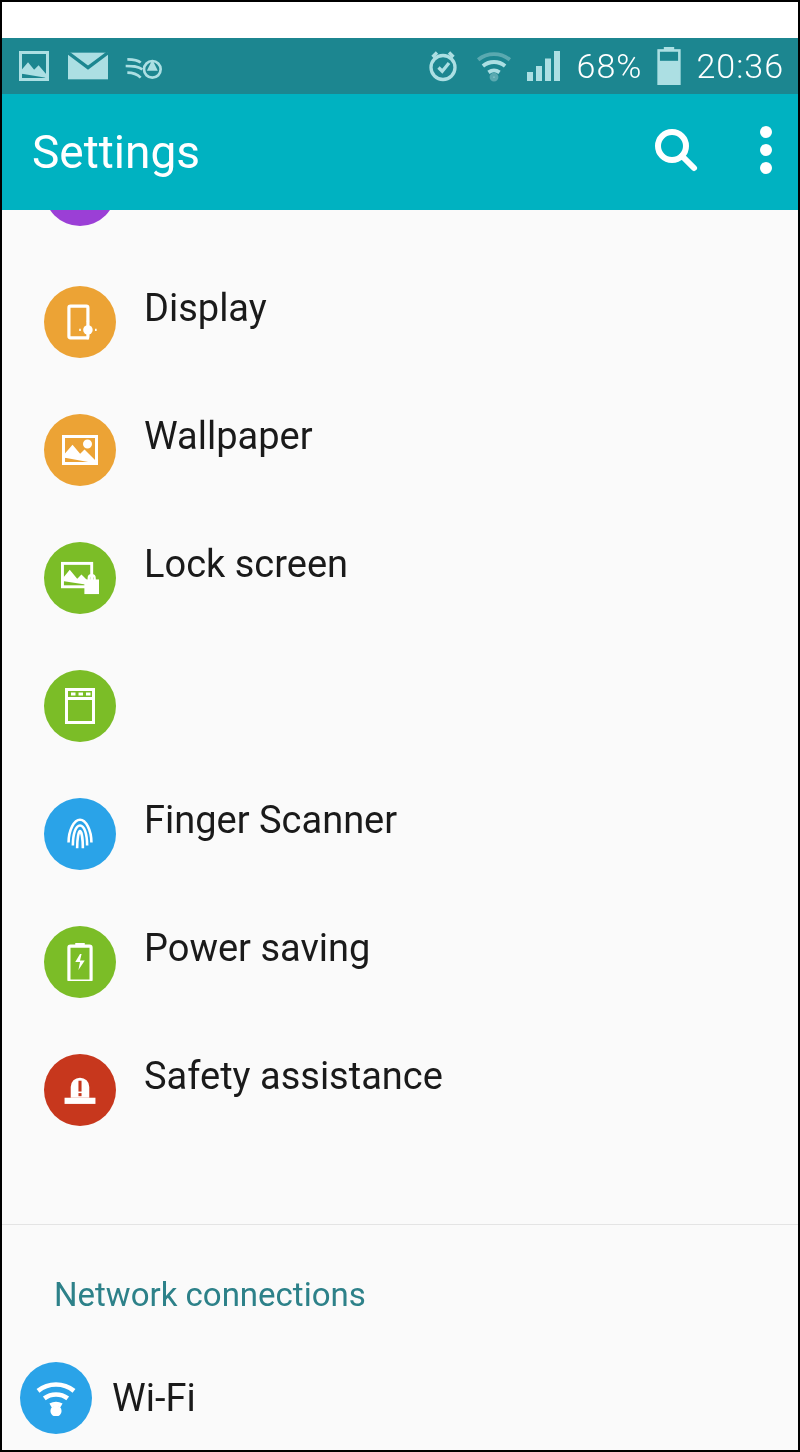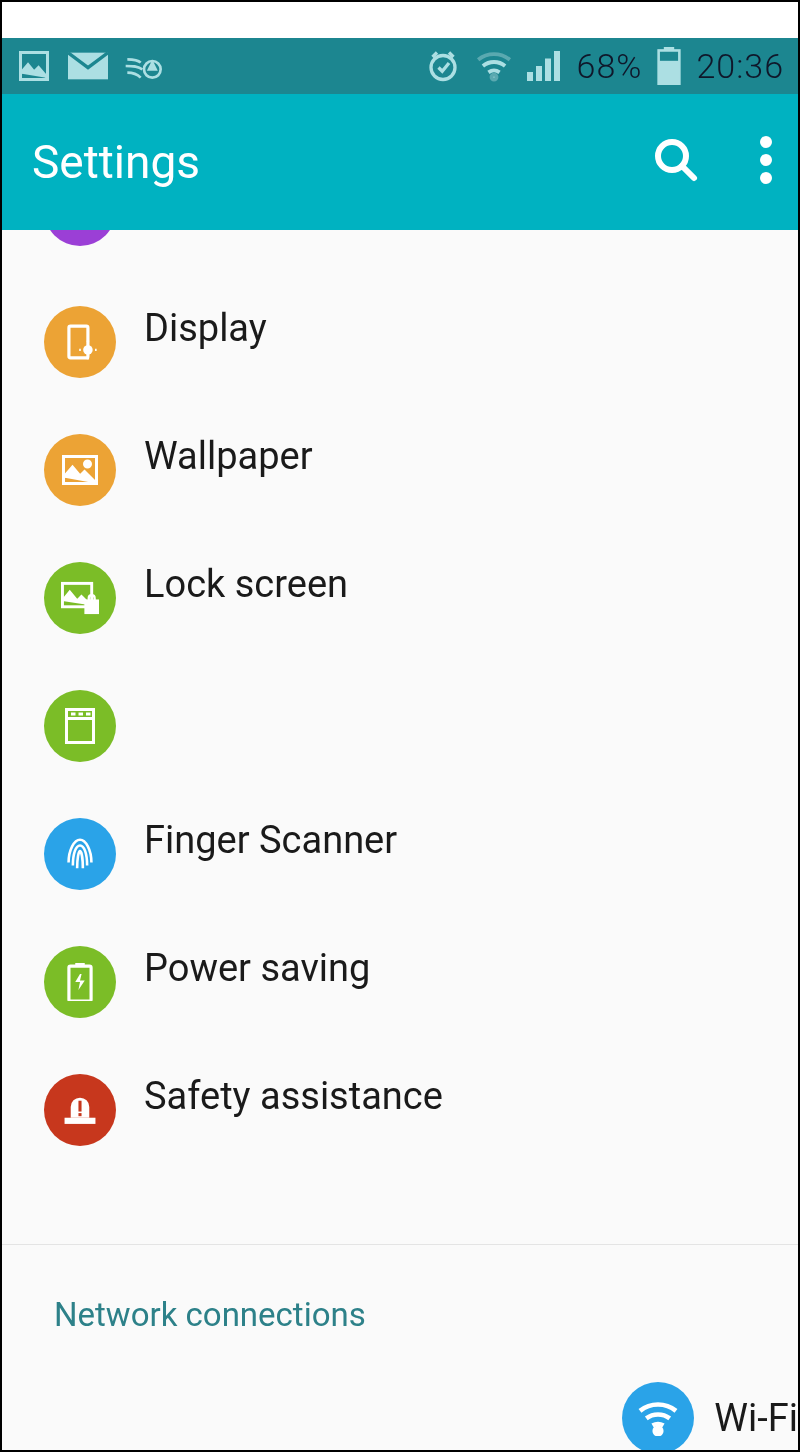--- a/index.html
+++ b/index.html
@@ -1,35 +1,35 @@
 <!DOCTYPE html>
 <html><head>
 <meta charset="utf-8">
 <style>
   * { margin: 0; padding: 0; box-sizing: border-box; }
   html, body { width: 800px; height: 1452px; font-family: -apple-system, "Segoe UI", Roboto, sans-serif; background: #fff; }
   .frame { width: 800px; height: 1452px; border: 2px solid #000; position: relative; overflow: hidden; background: #fff; padding-top: 36px; }
-  .status-bar { height: 56px; background: #1c8690; display: flex; align-items: center; padding: 0 14px; color: #0f172a; }
+  .status-bar { height: 56px; background: #1c8690; display: flex; align-items: center; padding: 0 14px; color: #ffffff; }
   .status-left { display: flex; gap: 16px; align-items: center; }
   .status-right { margin-left: auto; display: flex; gap: 14px; align-items: center; }
   .status-text { font-size: 34px; font-weight: 300; letter-spacing: 1px; }
   .status-bar svg { display: block; }
-  .app-bar { height: 136px; background: #00b2c1; display: flex; align-items: center; padding: 0 26px 0 30px; color: #fff; }
+  .app-bar { height: 116px; background: #00b2c1; display: flex; align-items: center; padding: 0 26px 0 30px; color: #fff; }
   .app-title { font-size: 46px; font-weight: 400; }
   .app-actions { margin-left: auto; display: flex; align-items: center; gap: 60px; }
   .content { background: #fafafa; height: calc(100% - 56px - 112px); overflow: hidden; }
   .list-item { display: flex; align-items: flex-start; height: 128px; padding-left: 42px; }
   .list-item.partial-top { height: 28px; align-items: flex-start; padding-top: 0; overflow: hidden; }
   .list-item.partial-top .icon-circle { margin-top: -56px; }
   .icon-circle { width: 72px; height: 72px; border-radius: 50%; display: flex; align-items: center; justify-content: center; flex-shrink: 0; color: #fff; }
   .item-label { margin-left: 28px; font-size: 38px; color: #1a1a1a; }
   .spacer-after-section { height: 42px; }
   .divider { height: 1px; background: #e4e4e4; margin: 0; }
   .section-header { padding: 50px 0 36px 52px; font-size: 33px; color: #2d8189; }
-  .wifi-row { display: flex; align-items: center; padding-left: 18px; height: 96px; justify-content: flex-end; }
+  .wifi-row { display: flex; align-items: center; padding-left: 18px; height: 96px; }
   .wifi-row .item-label { margin-left: 20px; }
   
   .c-purple { background: #9b3fd6; }
   .c-orange { background: #eca335; }
   .c-green  { background: #7bbd27; }
   .c-blue   { background: #2aa3e8; }
   .c-red    { background: #c7371d; }
 </style>
 </head>
 <body>

